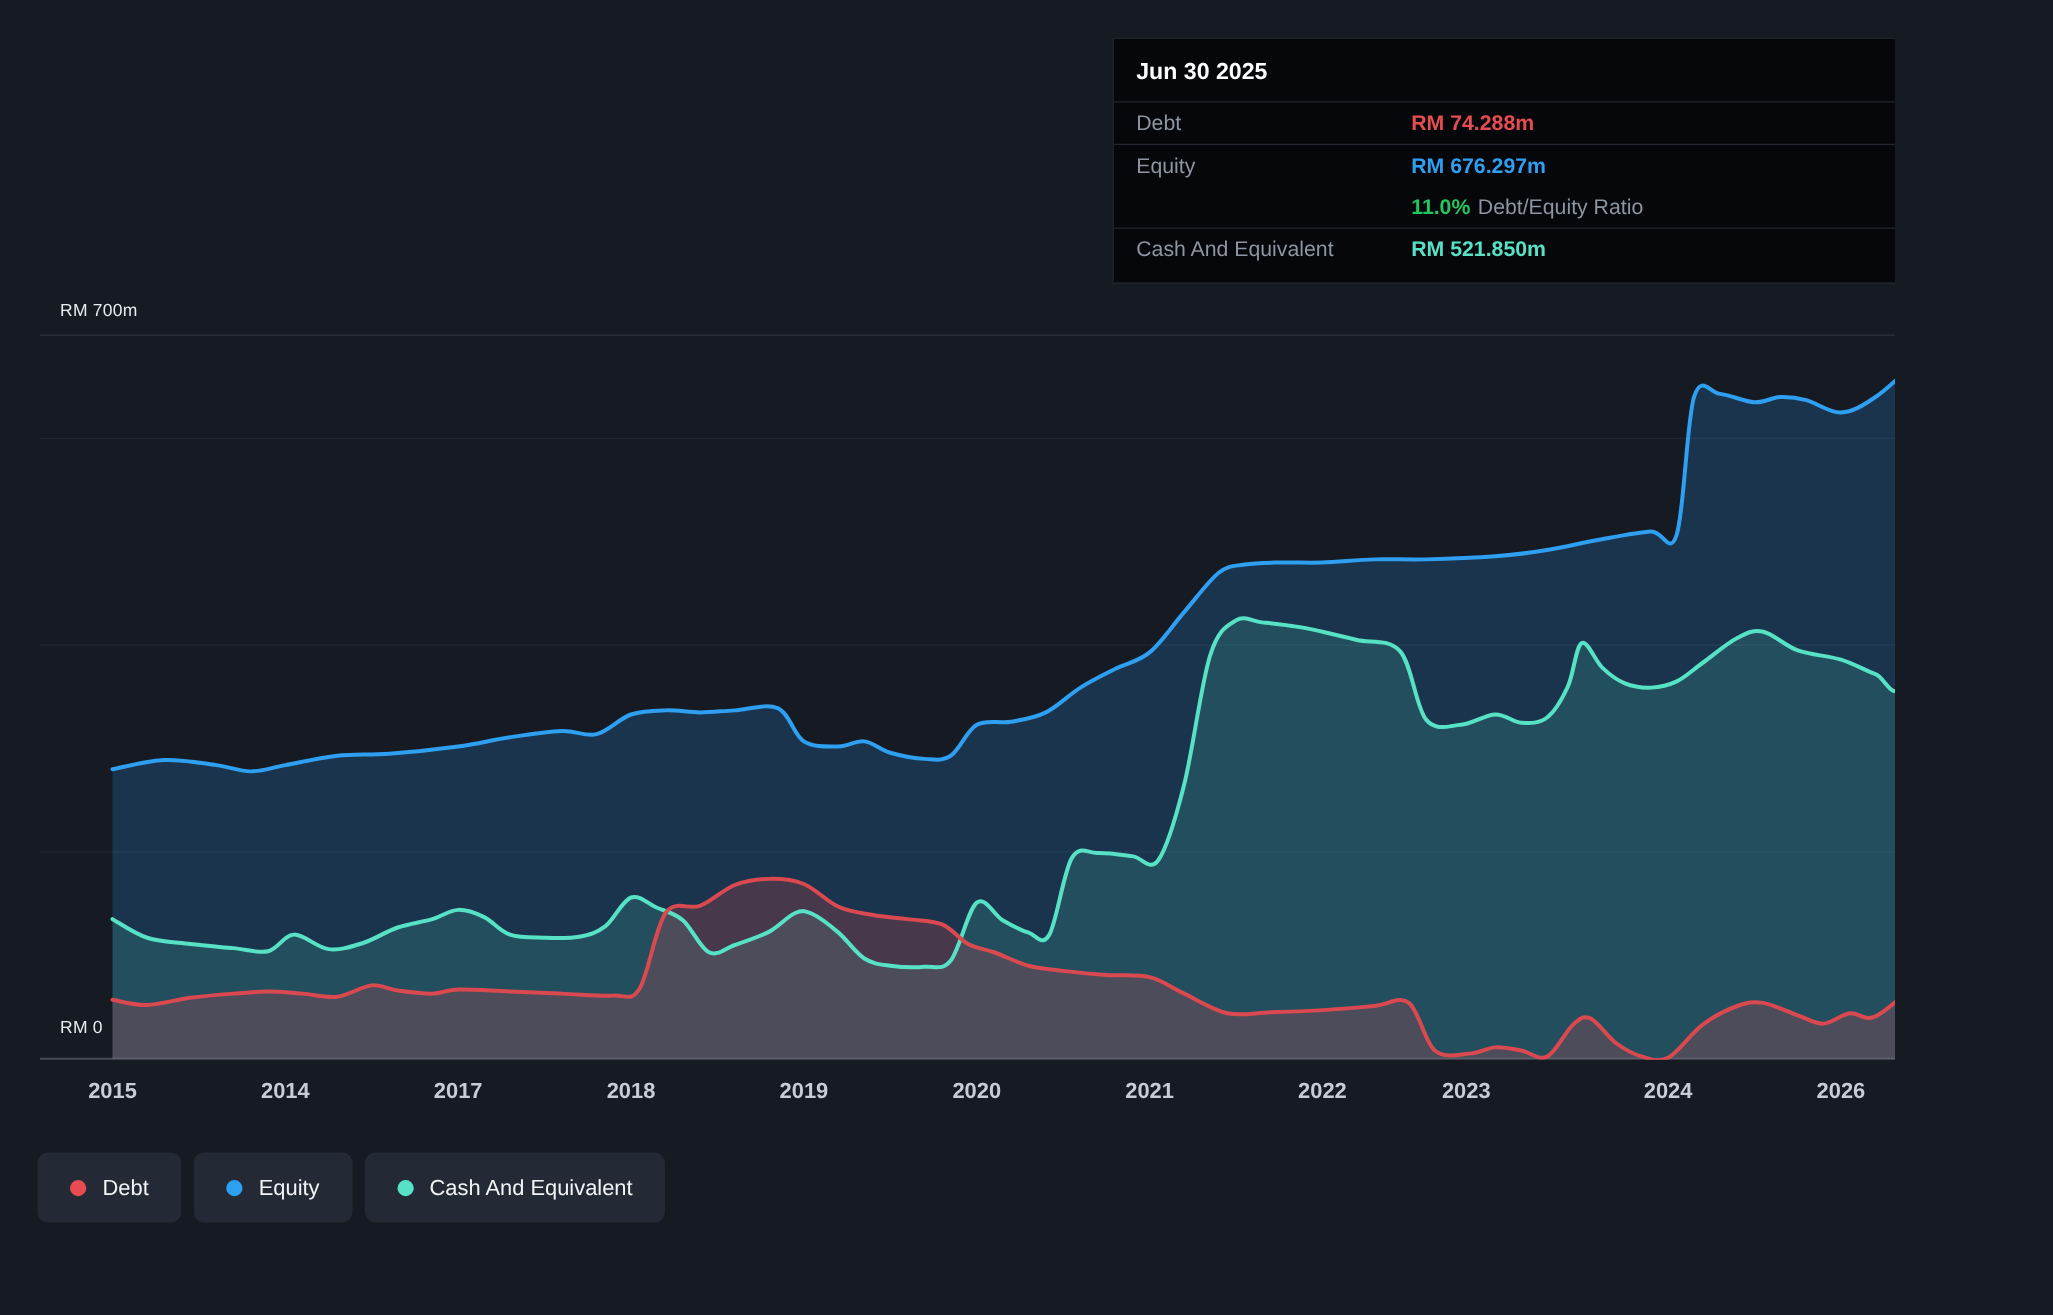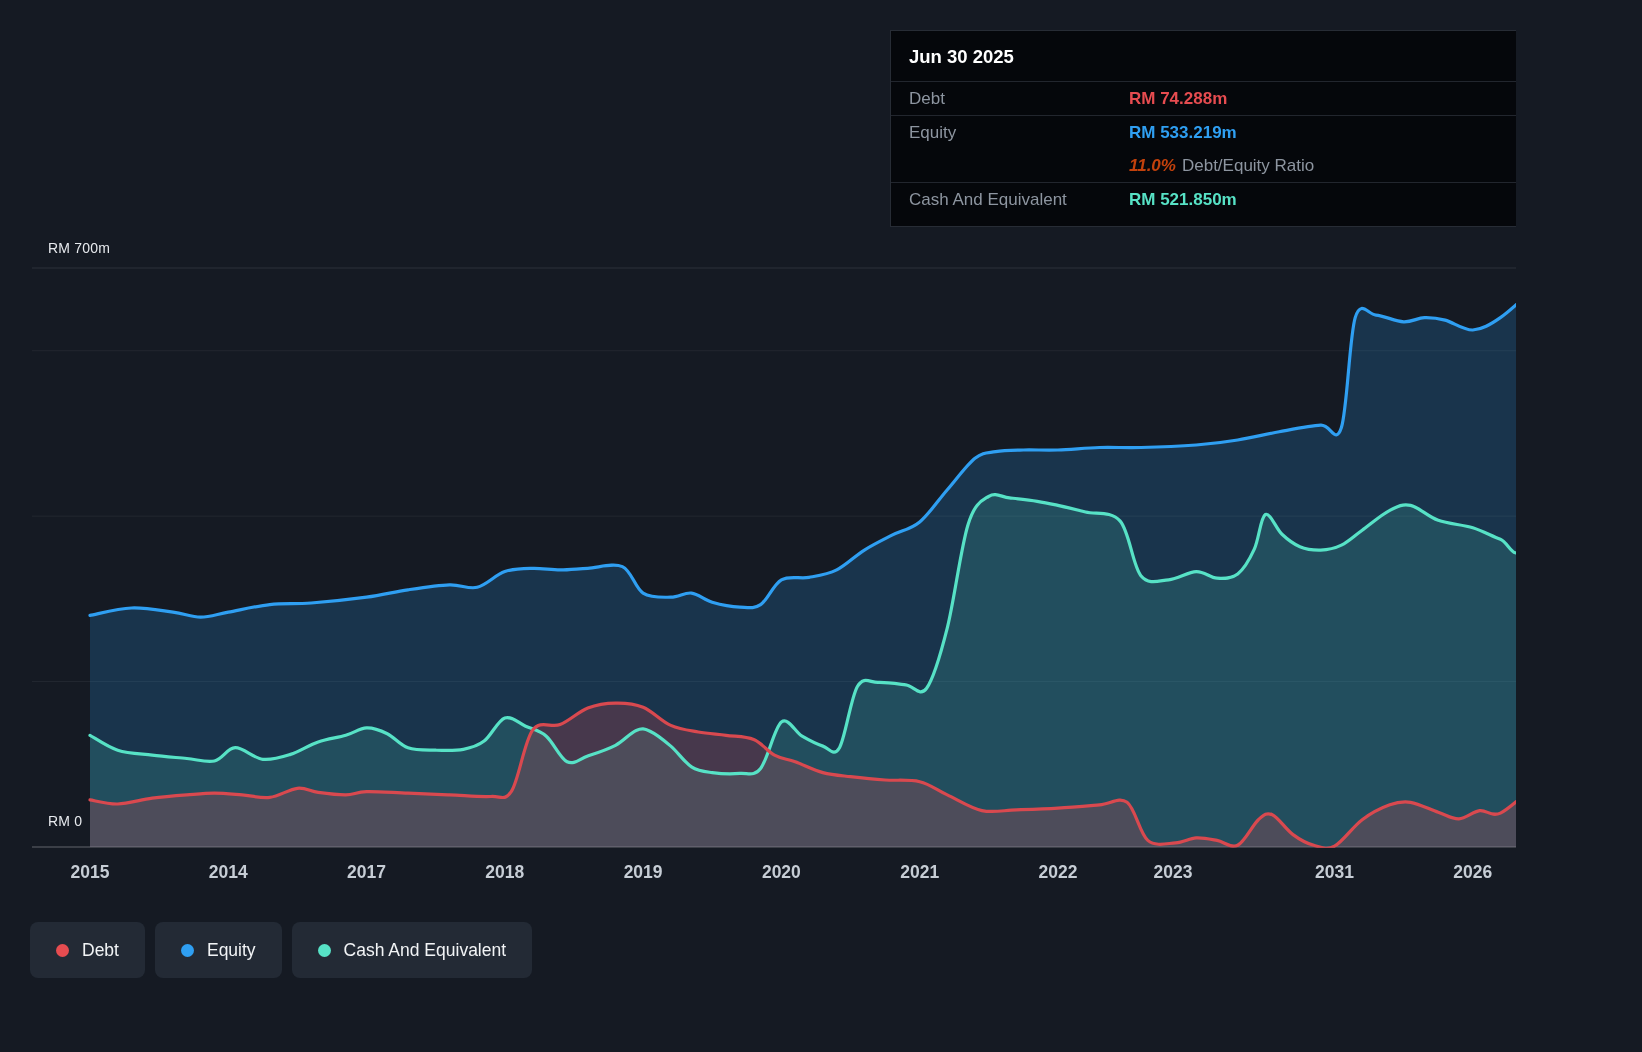--- a/index.html
+++ b/index.html
@@ -15,42 +15,42 @@
   
   .tooltip{position:absolute;left:890px;top:30px;width:650px;box-sizing:border-box;
            background:#05070b;border:1px solid #272c35;padding:0 0 10px 0;}
   .tt-title{padding:15px 18px 13px;font-size:18.5px;font-weight:700;color:#ffffff;
             border-bottom:1px solid #22262e;}
   .tt-row{display:grid;grid-template-columns:220px 1fr;align-items:center;height:33px;padding:0 18px;}
   .tt-row.bordered{border-bottom:1px solid #22262e;}
   .tt-label{font-size:17px;color:#8d95a0;}
   .tt-value{font-size:17px;font-weight:700;color:var(--c);}
   .tt-ratio{font-size:17px;color:#8d95a0;}
-  .tt-ratio b{color:#c2410c;font-weight:700;margin-right:6px;font-style:italic;}
+  .tt-ratio b{color:#22c55e;font-weight:700;margin-right:6px;}
   
   .legend{position:absolute;left:30px;top:922px;display:flex;gap:10px;}
   .legend-pill{display:flex;align-items:center;gap:13px;height:56px;padding:0 26px;
                background:#232a35;border-radius:8px;cursor:pointer;}
   .legend-pill span.lbl{font-size:17.5px;color:#f2f4f6;}
   .dot{width:13px;height:13px;border-radius:50%;background:var(--c);flex:0 0 auto;}
 </style>
 </head>
 <body>
 
 <div id="app">
 
   <div class="tooltip">
     <div class="tt-title">Jun 30 2025</div>
     <div class="tt-row bordered">
       <span class="tt-label">Debt</span>
       <span class="tt-value" style="--c: #e64c50;">RM 74.288m</span>
     </div>
     <div class="tt-row">
       <span class="tt-label">Equity</span>
-      <span class="tt-value" style="--c: #2f9ff2;">RM 533.219m</span>
+      <span class="tt-value" style="--c: #2f9ff2;">RM 676.297m</span>
     </div>
     <div class="tt-row bordered">
       <span></span>
       <span class="tt-ratio"><b>11.0%</b><span>Debt/Equity Ratio</span></span>
     </div>
     <div class="tt-row">
       <span class="tt-label">Cash And Equivalent</span>
       <span class="tt-value" style="--c: #57e2c6;">RM 521.850m</span>
     </div>
   </div>
@@ -86,21 +86,21 @@
   <div id="x-axis">
       <span class="x-tick" style="left: 90px;">2015</span>
       <span class="x-tick" style="left: 228.278px;">2014</span>
       <span class="x-tick" style="left: 366.555px;">2017</span>
       <span class="x-tick" style="left: 504.833px;">2018</span>
       <span class="x-tick" style="left: 643.11px;">2019</span>
       <span class="x-tick" style="left: 781.388px;">2020</span>
       <span class="x-tick" style="left: 919.665px;">2021</span>
       <span class="x-tick" style="left: 1057.94px;">2022</span>
       <span class="x-tick" style="left: 1173px;">2023</span>
-      <span class="x-tick" style="left: 1334.5px;">2031</span>
+      <span class="x-tick" style="left: 1334.5px;">2024</span>
       <span class="x-tick" style="left: 1472.78px;">2026</span>
     </div>
 
   <div class="legend">
     <div class="legend-pill">
       <span class="dot" style="--c: #e64c50;"></span>
       <span class="lbl">Debt</span>
     </div>
     <div class="legend-pill">
       <span class="dot" style="--c: #2f9ff2;"></span>

